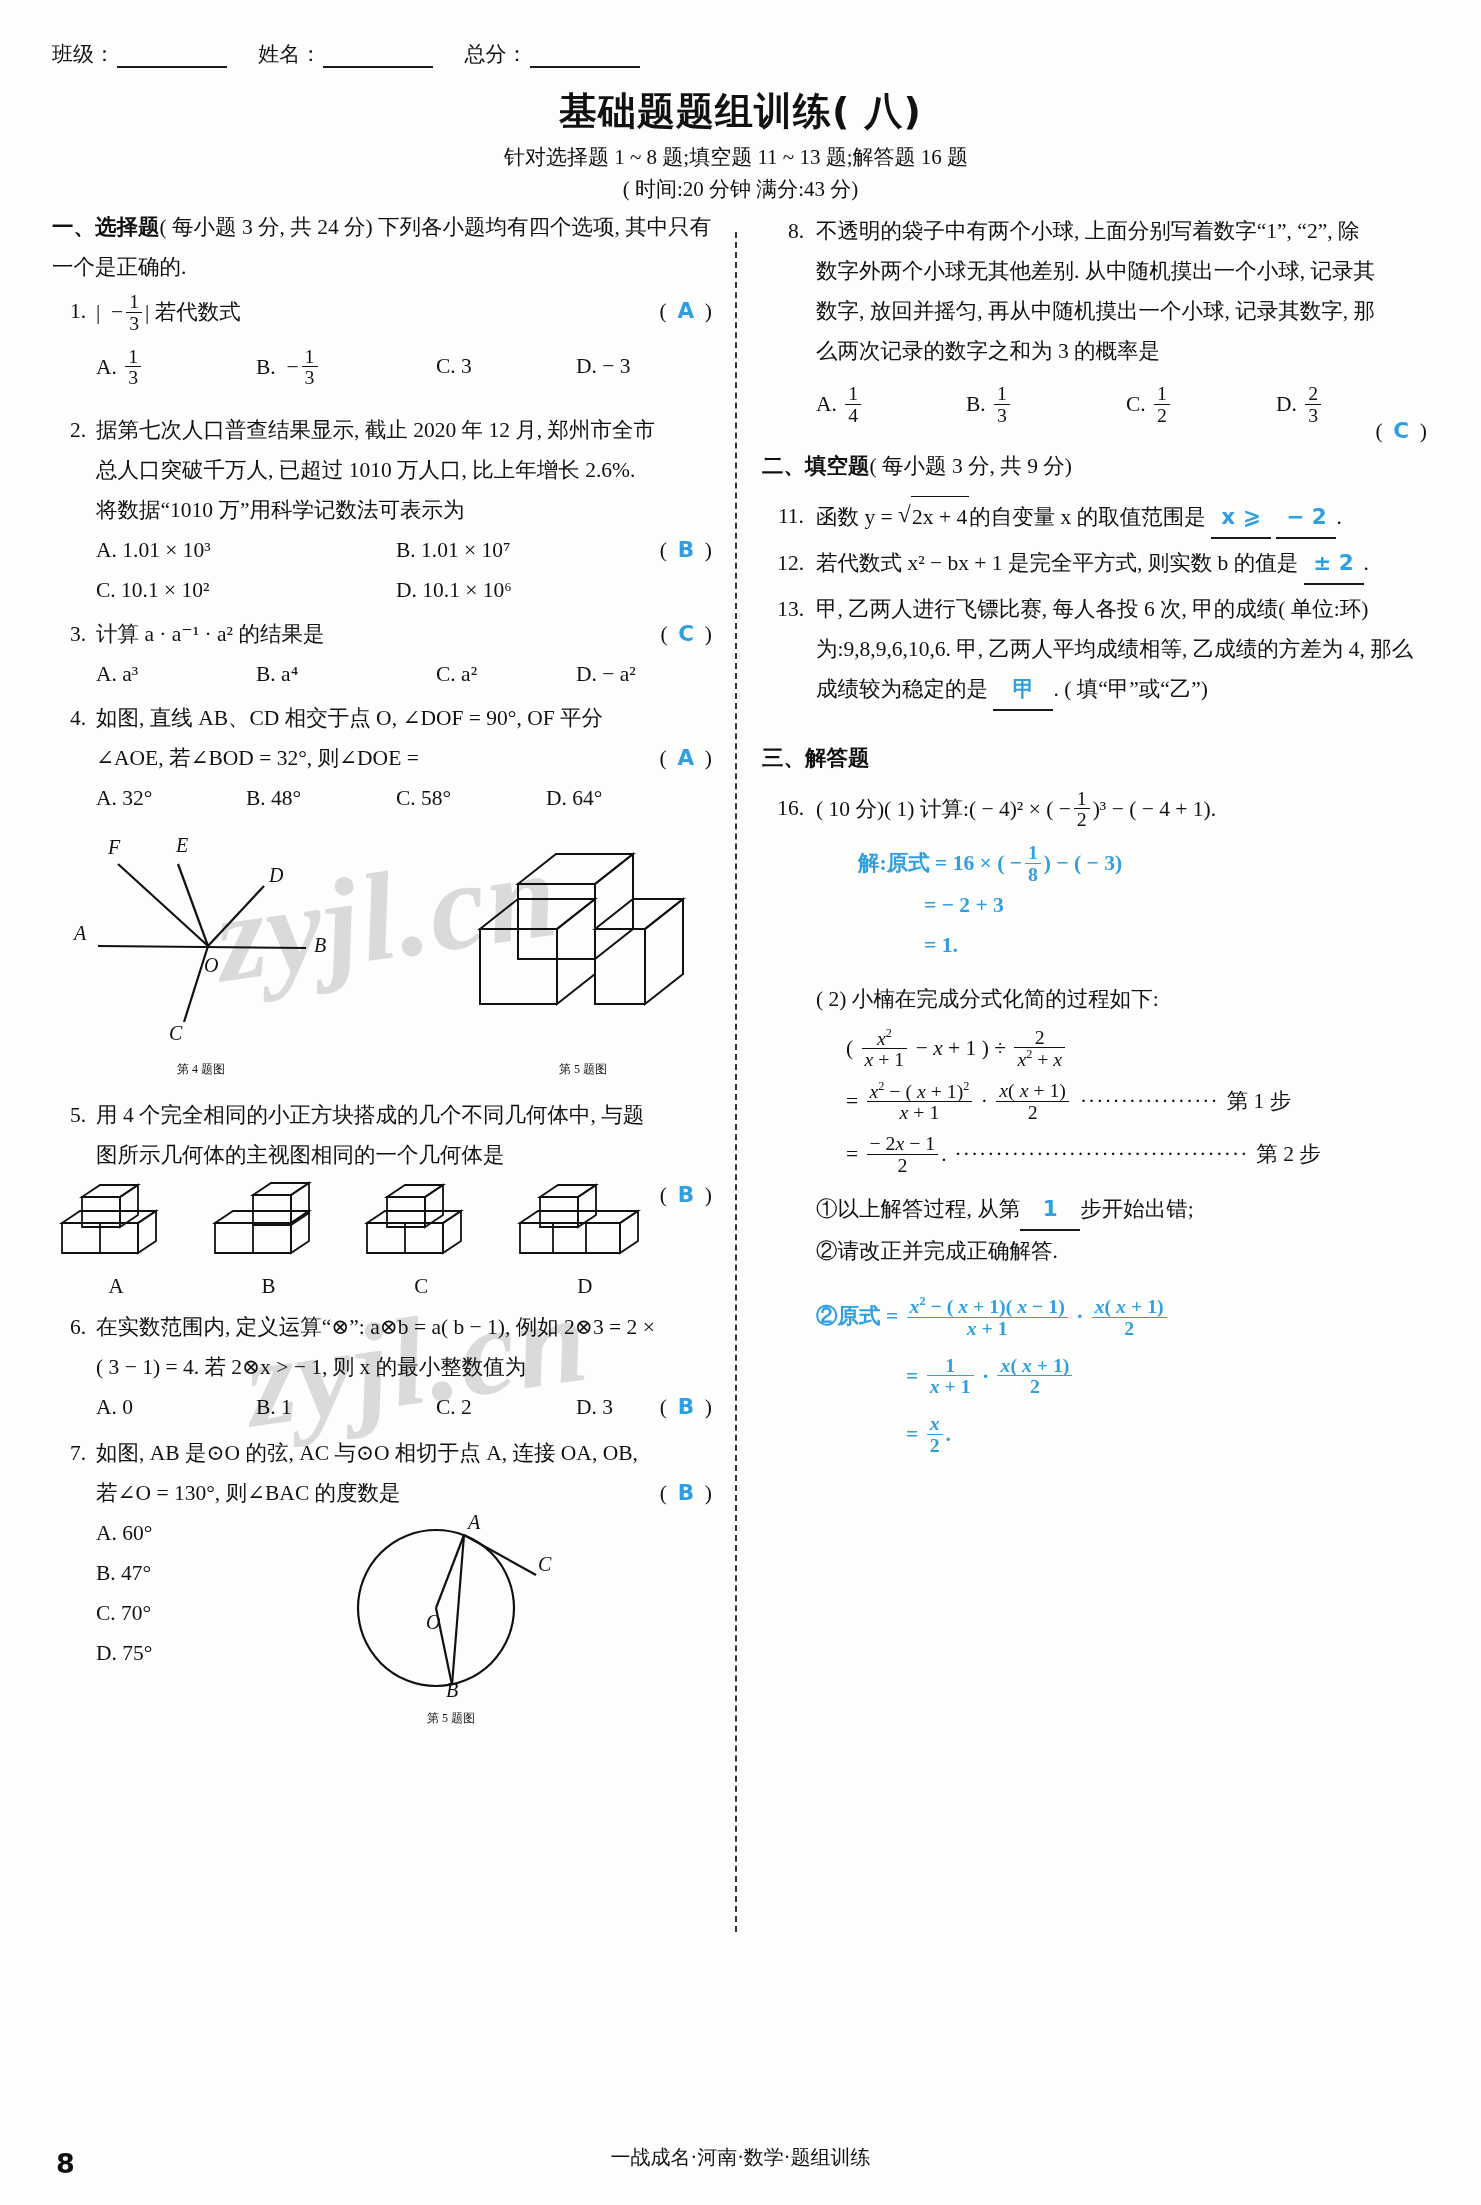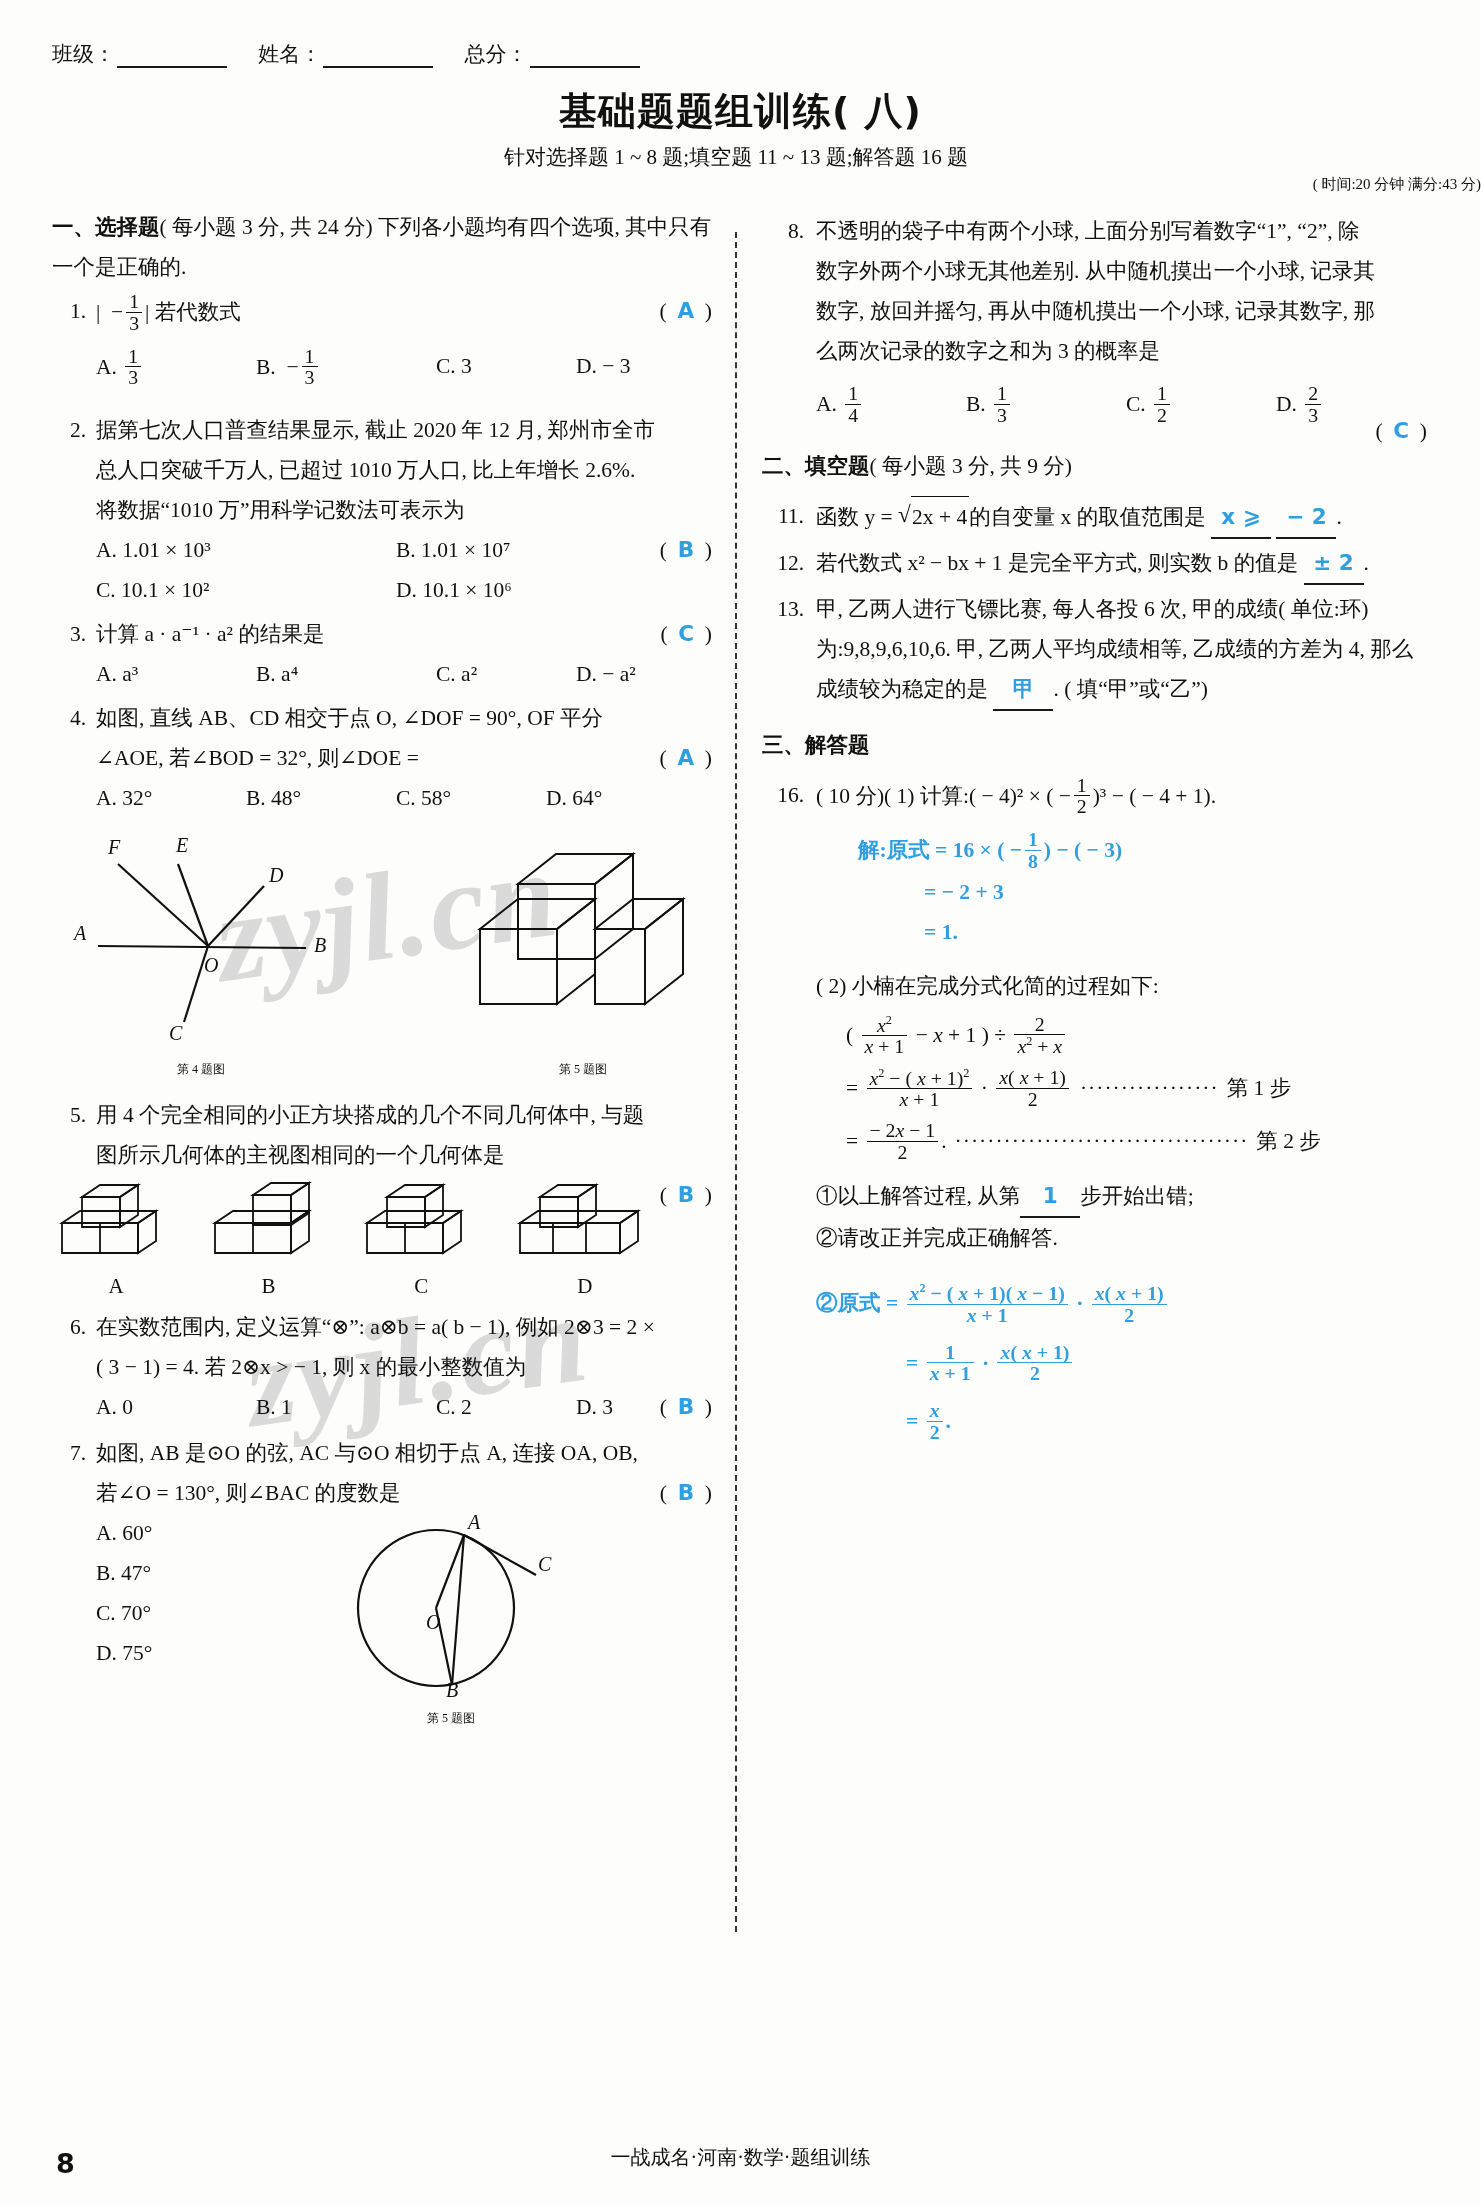--- a/index.html
+++ b/index.html
@@ -23,21 +23,21 @@
   
   .hdr{position:absolute;left:52px;top:40px;font-size:21px;}
   .hdr span.lbl{font-family:"Liberation Serif",serif;}
   .hdr .ul{display:inline-block;width:110px;border-bottom:2px solid #1a1a1a;
            margin:0 26px 0 2px;height:20px;vertical-align:bottom;}
 
   .title{position:absolute;left:0;right:0;top:86px;text-align:center;
          font-size:38px;font-weight:bold;letter-spacing:1px;
          font-family:"DejaVu Sans","Liberation Sans",sans-serif;}
   .subA{position:absolute;left:0;right:9px;top:143px;text-align:center;font-size:21px;}
-  .subB{position:absolute;left:0;right:0;top:175px;text-align:right;font-size:15px;}
+  .subB{position:absolute;left:0;right:0;top:175px;text-align:center;font-size:21px;}
 
   
   .col{position:absolute;top:207px;font-size:21.5px;line-height:40px;}
   .colL{left:52px;width:660px;}
   .colR{left:762px;width:665px;}
   .divider{position:absolute;left:735px;top:232px;height:1700px;
            border-left:2px dashed #333;}
 
   .secthead{font-weight:bold;font-family:"DejaVu Sans","Liberation Sans",sans-serif;
             font-size:21.5px;}
@@ -368,21 +368,21 @@
     </div>
 
     <div class="q" style="margin-top:4px">
       <div class="rn">13.</div>
       <div class="rbody">
         <span>甲, 乙两人进行飞镖比赛, 每人各投 6 次, 甲的成绩( 单位:环) 为:9,8,9,6,10,6. 甲, 乙两人平均成绩相等, 乙成绩的方差为 4, 那么成绩较为稳定的是</span>
         <span class="blank">甲</span><span>. ( 填“甲”或“乙”)</span>
       </div>
     </div>
 
-    <div class="secthead" style="margin-top:14px">三、解答题</div>
+    <div class="secthead" style="margin-top:27px">三、解答题</div>
 
     <div class="q" style="margin-top:10px">
       <div class="rn">16.</div>
       <div class="rbody">
         <span>( 10 分)</span><span>( 1) 计算:</span><span>( − 4)² × ( −</span><span class="fr"><span class="n">1</span><span class="d">2</span></span><span>)³ − ( − 4 + 1).</span>
       </div>
 
       <div class="rbody sol" style="margin-left:96px;margin-top:12px">
         <div>
           <span>解:原式 = 16 × ( −</span><span class="fr"><span class="n">1</span><span class="d">8</span></span><span>) − ( − 3)</span>

